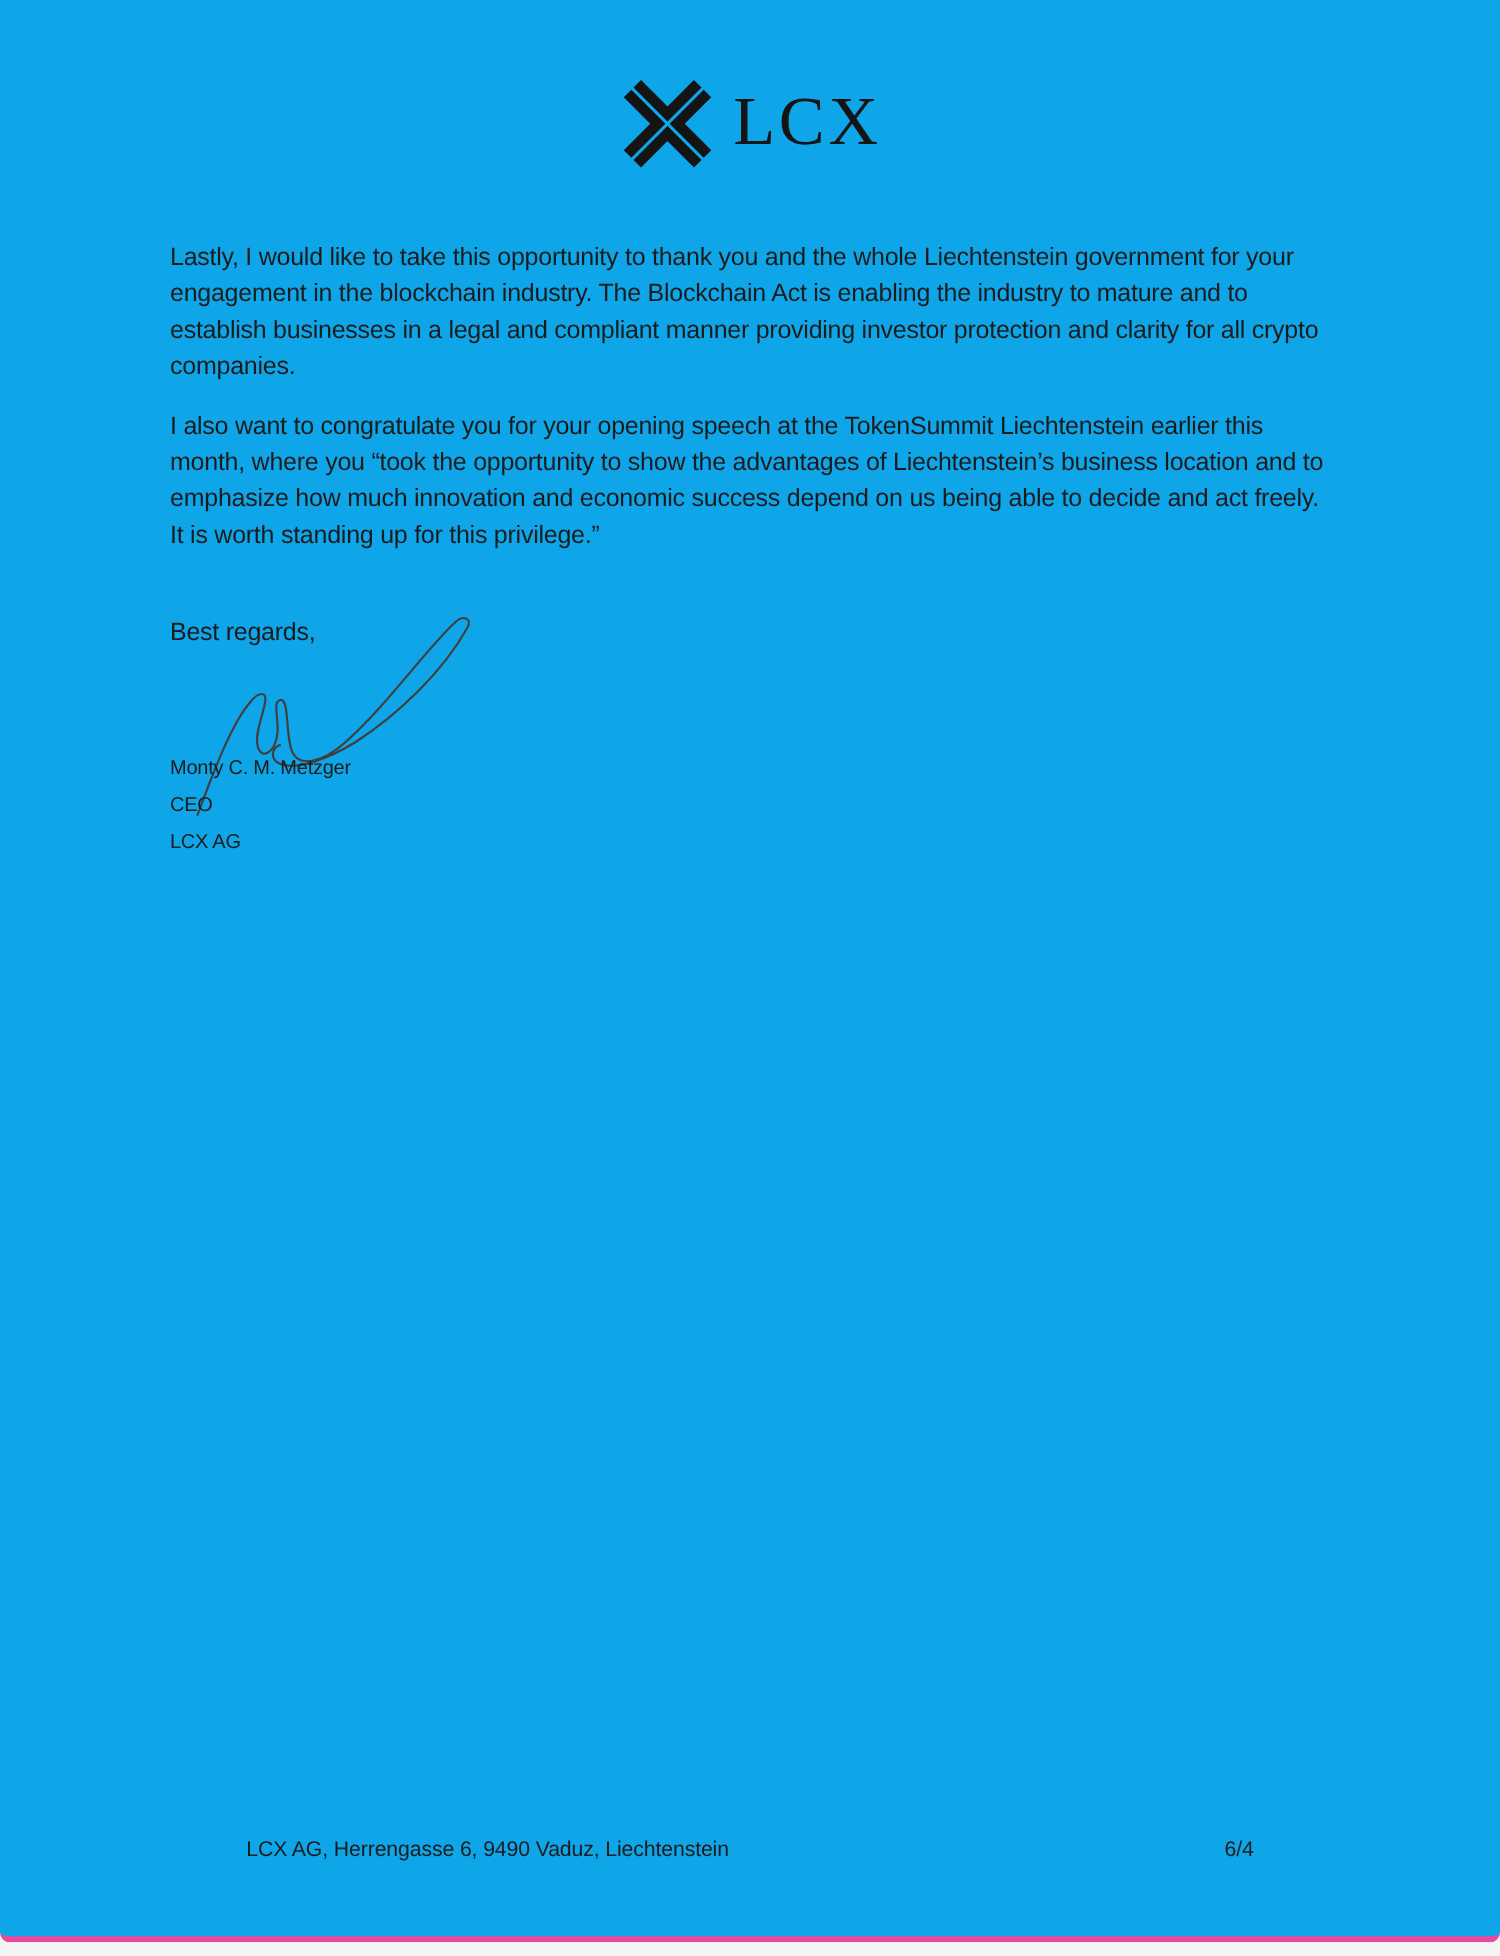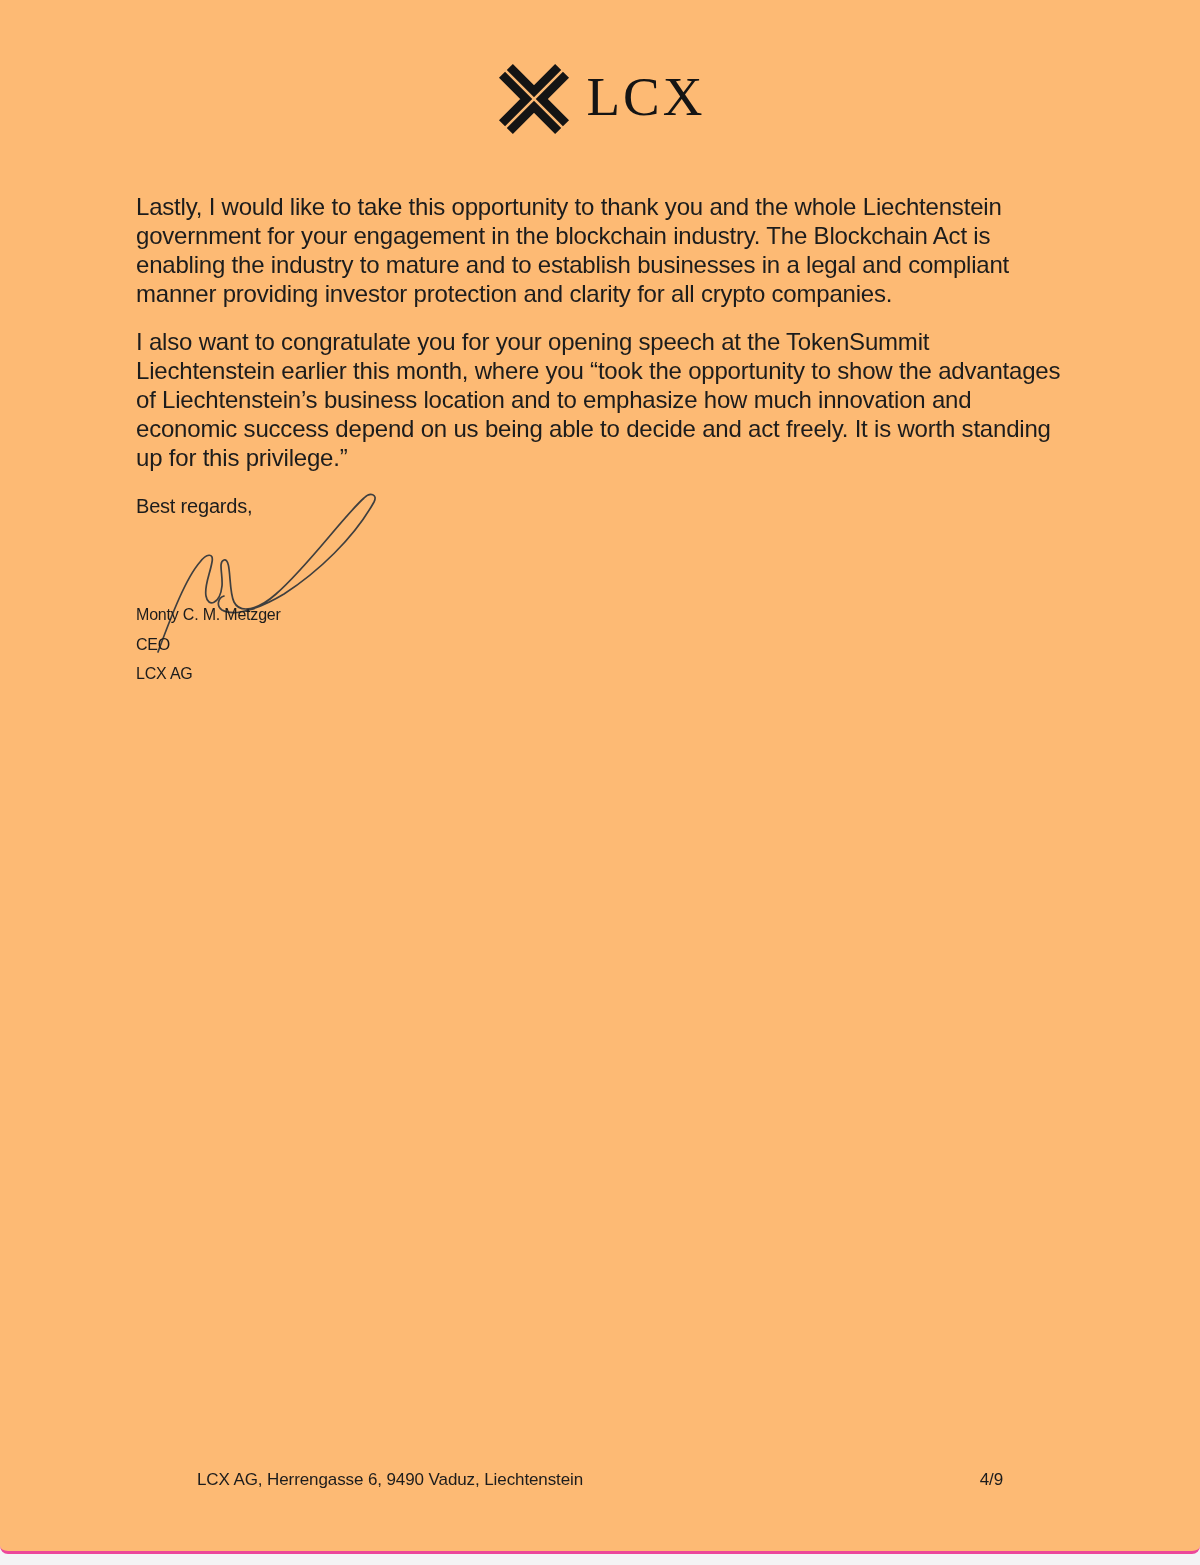--- a/index.html
+++ b/index.html
@@ -6,22 +6,22 @@
   html, body { background: #f4f4f4; }
   body {
     width: 1200px;
     font-family: "Liberation Sans", sans-serif;
     color: #1c1c1c;
   }
   .page {
     position: relative;
     width: 1200px;
     height: 1554px;
-    background: #fdba74;
-    border-bottom: 3px solid #ec4899;
+    background: #0ea5e9;
+    border-bottom: 5px solid #ec4899;
     border-radius: 0 0 8px 8px;
     overflow: hidden;
   }
   
   .logo-row {
     position: absolute;
     top: 60px;
     left: 0;
     right: 0;
     display: flex;
@@ -38,21 +38,21 @@
     color: #141414;
     line-height: 1;
     padding-bottom: 6px;
   }
   
   .letter-body {
     position: absolute;
     left: 136px;
     top: 192px;
     width: 932px;
-    font-size: 24px;
+    font-size: 20px;
     line-height: 29px;
     letter-spacing: -0.2px;
     color: #1c1c1c;
   }
   .letter-body p { margin-bottom: 19px; }
   .bold-quote { font-weight: normal; }
   .closing-block {
     position: absolute;
     left: 136px;
     top: 492px;
@@ -131,16 +131,16 @@
   </svg>
 
   <div class="signer-block">
     <div>Monty C. M. Metzger</div>
     <div>CEO</div>
     <div>LCX AG</div>
   </div>
 
   <div class="page-footer">
     <div>LCX AG, Herrengasse 6, 9490 Vaduz, Liechtenstein</div>
-    <div>4/9</div>
+    <div>6/4</div>
   </div>
 
 </div>
 
 </body></html>

